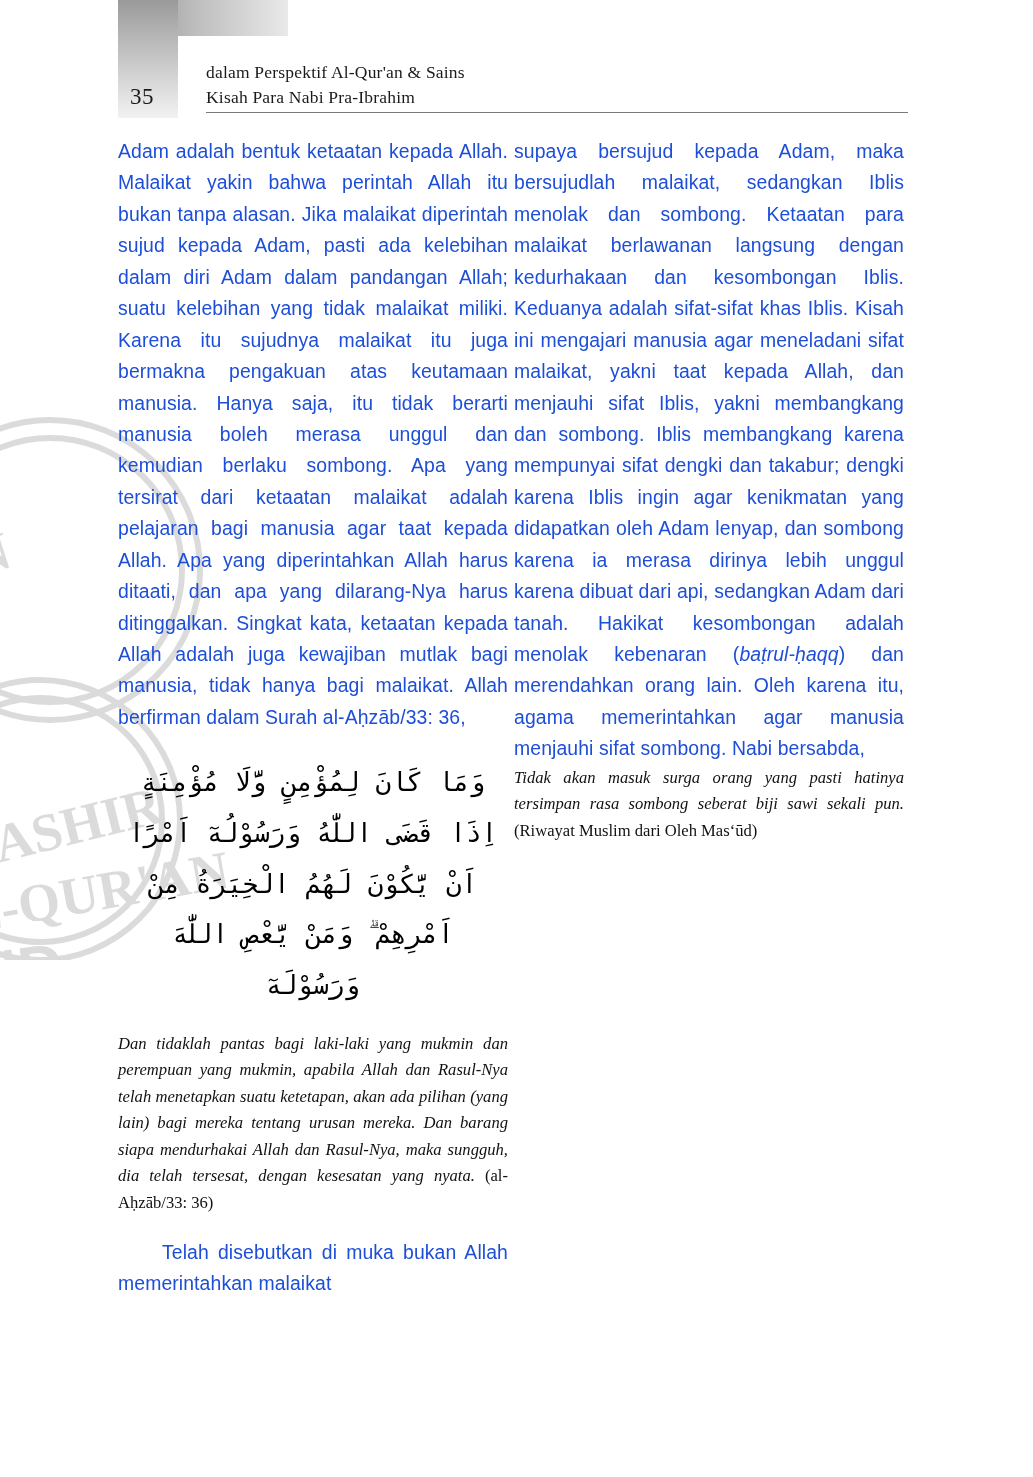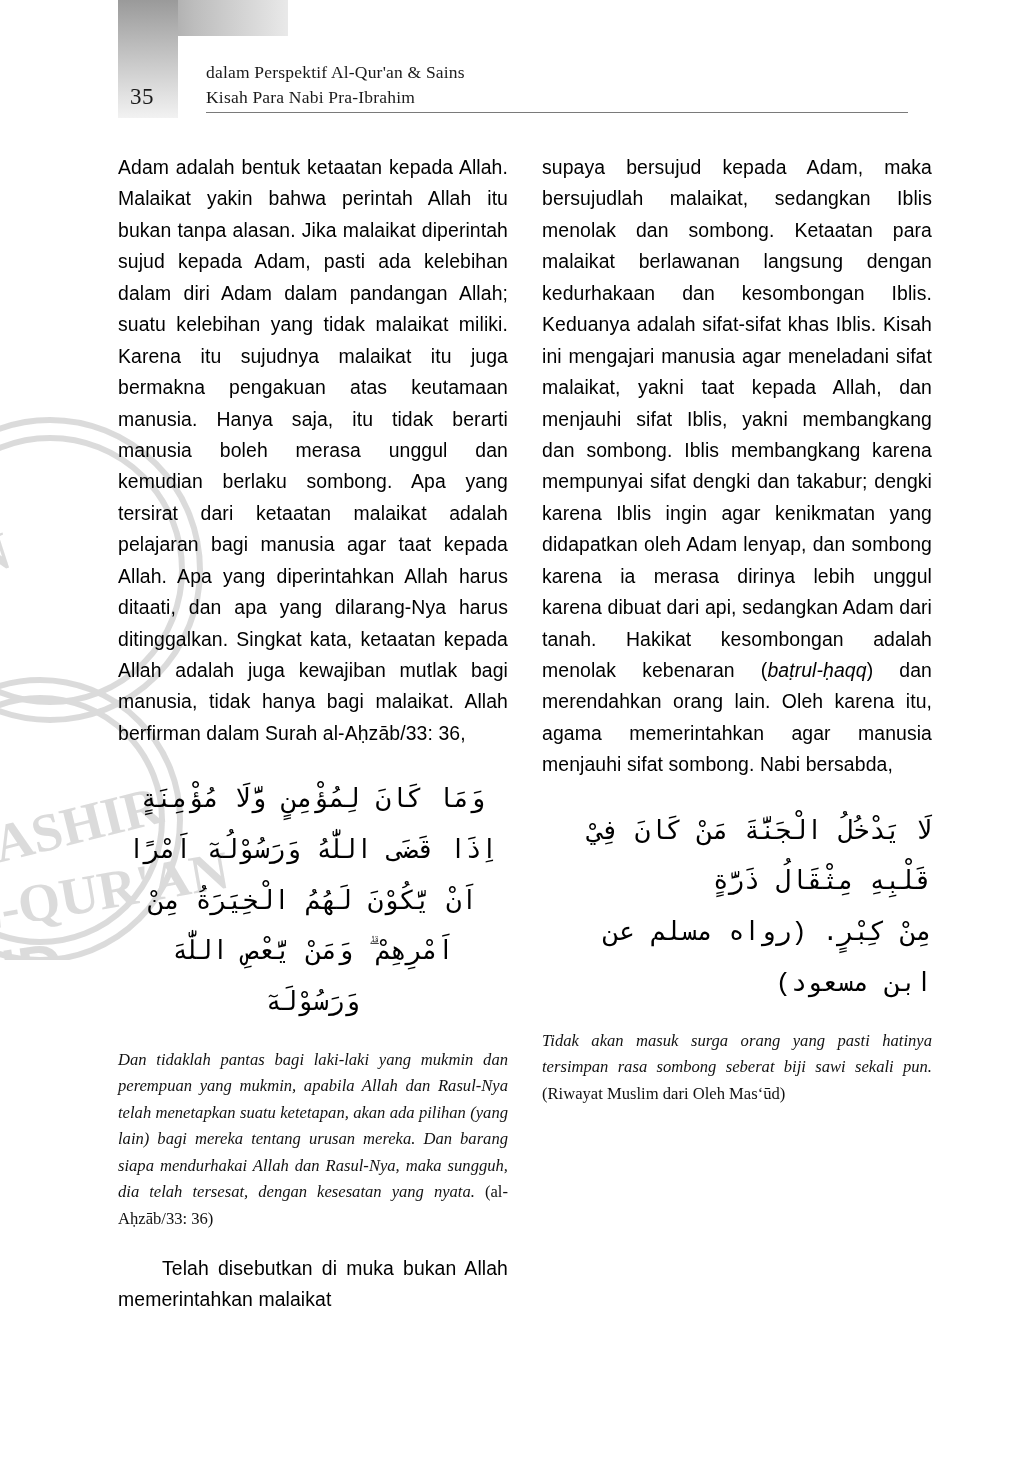--- a/index.html
+++ b/index.html
@@ -88,29 +88,29 @@
     left: 118px;
     top: 136px;
     width: 800px;
   }
   .col {
     position: absolute;
     top: 0;
     width: 390px;
   }
   .col-left  { left: 0; }
-  .col-right { left: 424px; }
+  .col-right { left: 396px; }
 
   p.body {
-    margin: 16px 0 0 0;
+    margin: 0 0 0 0;
     font-size: 19.4px;
     line-height: 1.62;
     text-align: justify;
     text-justify: inter-word;
-    color: #000000;
+    color: #1d4ed8;
     letter-spacing: 0.1px;
   }
   p.body.indent { text-indent: 44px; }
 
   
   .arabic {
     direction: rtl;
     text-align: center;
     font-family: Liberation Mono, monospace;
     font-size: 26px;
@@ -179,24 +179,20 @@
       <span>Dan tidaklah pantas bagi laki-laki yang mukmin dan perempuan yang mukmin, apabila Allah dan Rasul-Nya telah menetapkan suatu ketetapan, akan ada pilihan (yang lain) bagi mereka tentang urusan mereka. Dan barang siapa mendurhakai Allah dan Rasul-Nya, maka sungguh, dia telah tersesat, dengan kesesatan yang nyata.</span>
       <span class="roman">(al-Aḥzāb/33: 36)</span>
     </p>
 
     <p class="body indent">Telah disebutkan di muka bukan Allah memerintahkan malaikat</p>
   </div>
 
   <div class="col col-right">
     <p class="body"><span>supaya bersujud kepada Adam, maka bersujudlah malaikat, sedangkan Iblis menolak dan sombong. Ketaatan para malaikat berlawanan langsung dengan kedurhakaan dan kesombongan Iblis. Keduanya adalah sifat-sifat khas Iblis. Kisah ini mengajari manusia agar meneladani sifat malaikat, yakni taat kepada Allah, dan menjauhi sifat Iblis, yakni membangkang dan sombong. Iblis membangkang karena mempunyai sifat dengki dan takabur; dengki karena Iblis ingin agar kenikmatan yang didapatkan oleh Adam lenyap, dan sombong karena ia merasa dirinya lebih unggul karena dibuat dari api, sedangkan Adam dari tanah. Hakikat kesombongan adalah menolak kebenaran (</span><em>baṭrul-ḥaqq</em><span>) dan merendahkan orang lain. Oleh karena itu, agama memerintahkan agar manusia menjauhi sifat sombong. Nabi bersabda,</span></p>
 
-    <div class="arabic right-align">
-      <div>لَا يَدْخُلُ الْجَنَّةَ مَنْ كَانَ فِيْ قَلْبِهِ مِثْقَالُ ذَرَّةٍ</div>
-      <div>مِنْ كِبْرٍ. (رواه مسلم عن ابن مسعود)</div>
-    </div>
 
     <p class="translation">
       <span>Tidak akan masuk surga orang yang pasti hatinya tersimpan rasa sombong seberat biji sawi sekali pun.</span>
       <span class="roman">(Riwayat Muslim dari Oleh Mas‘ūd)</span>
     </p>
 
   </div>
 
 </div>
 

